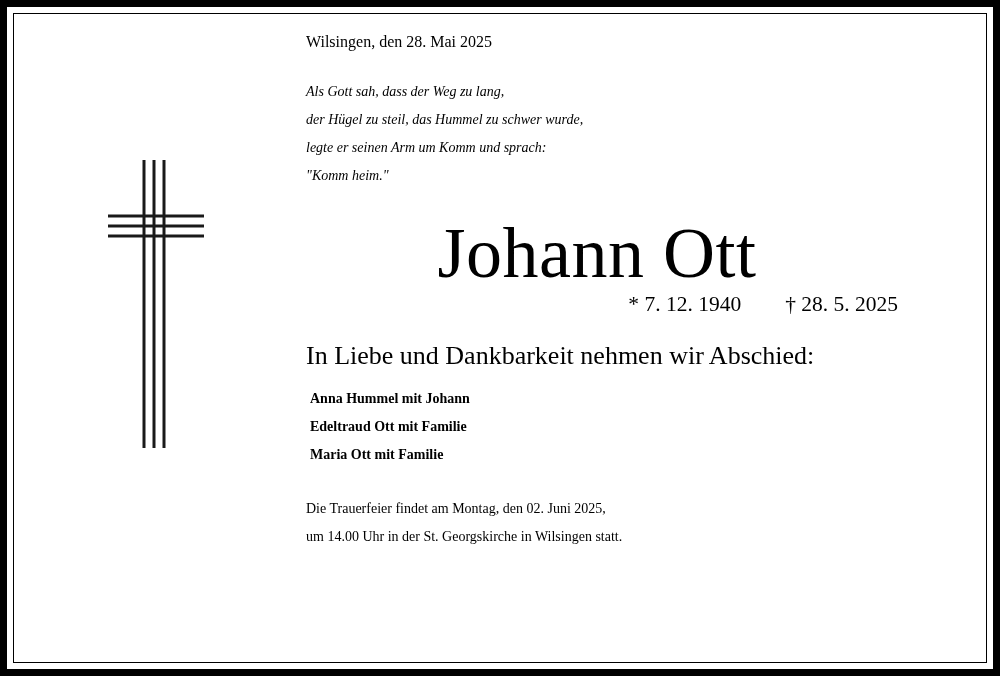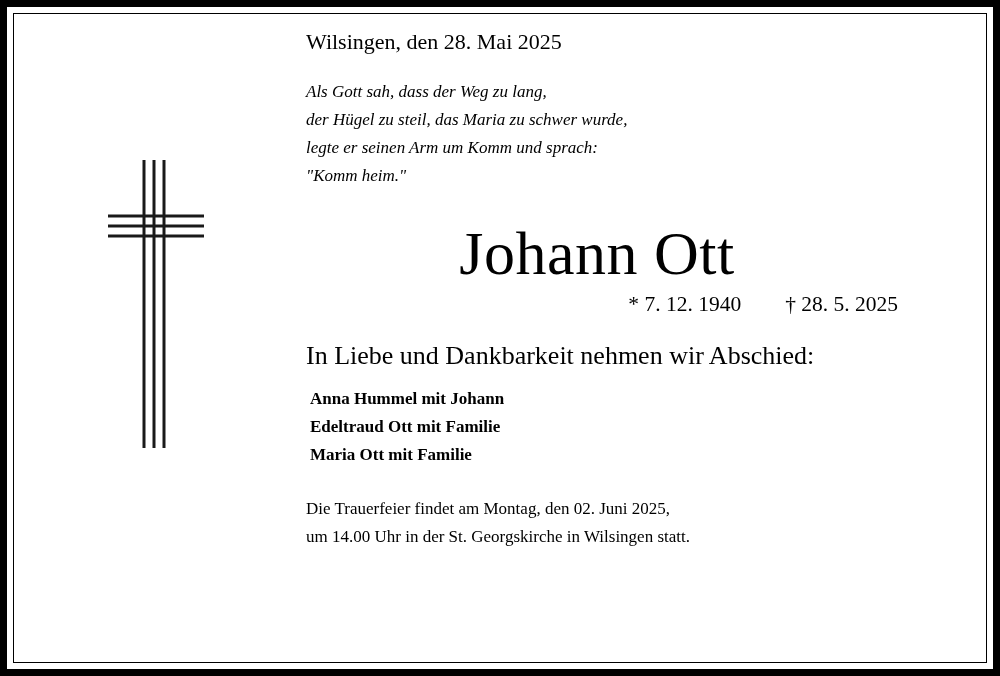--- a/index.html
+++ b/index.html
@@ -37,42 +37,42 @@
     width: 120px;
     height: 300px;
   }
   .content {
     position: absolute;
     left: 292px;
     top: 14px;
     right: 18px;
   }
   .line {
-    font-size: 17px;
+    font-size: 14px;
     line-height: 28px;
     white-space: pre;
   }
   .date-line {
-    font-size: 22px;
+    font-size: 16px;
     line-height: 28px;
     margin-bottom: 22px;
   }
   .verse {
     font-style: italic;
     font-size: 21.5px;
     line-height: 28.5px;
     margin-bottom: 24px;
   }
   .intro {
     font-size: 21.5px;
     line-height: 28.5px;
     margin-bottom: 10px;
   }
   .name {
-    font-size: 62px;
+    font-size: 72px;
     line-height: 70px;
     text-align: center;
     letter-spacing: 0.5px;
     margin-top: 28px;
     margin-bottom: 2px;
     padding-right: 80px;
   }
   .dates {
     font-size: 21.5px;
     line-height: 28px;
@@ -117,21 +117,21 @@
         </g>
       </svg>
     </div>
 
     <div class="content">
 
       <div class="date-line">Wilsingen, den 28. Mai 2025</div>
 
       <div class="verse">
         <div class="line">Als Gott sah, dass der Weg zu lang,</div>
-        <div class="line">der Hügel zu steil, das Maria zu schwer wurde,</div>
+        <div class="line">der Hügel zu steil, das Hummel zu schwer wurde,</div>
         <div class="line">legte er seinen Arm um Komm und sprach:</div>
         <div class="line">"Komm heim."</div>
       </div>
 
 
       <div class="name">Johann Ott</div>
 
       <div class="dates">
         <span class="birth">* 7. 12. 1940</span><span class="death">† 28. 5. 2025</span>
       </div>

